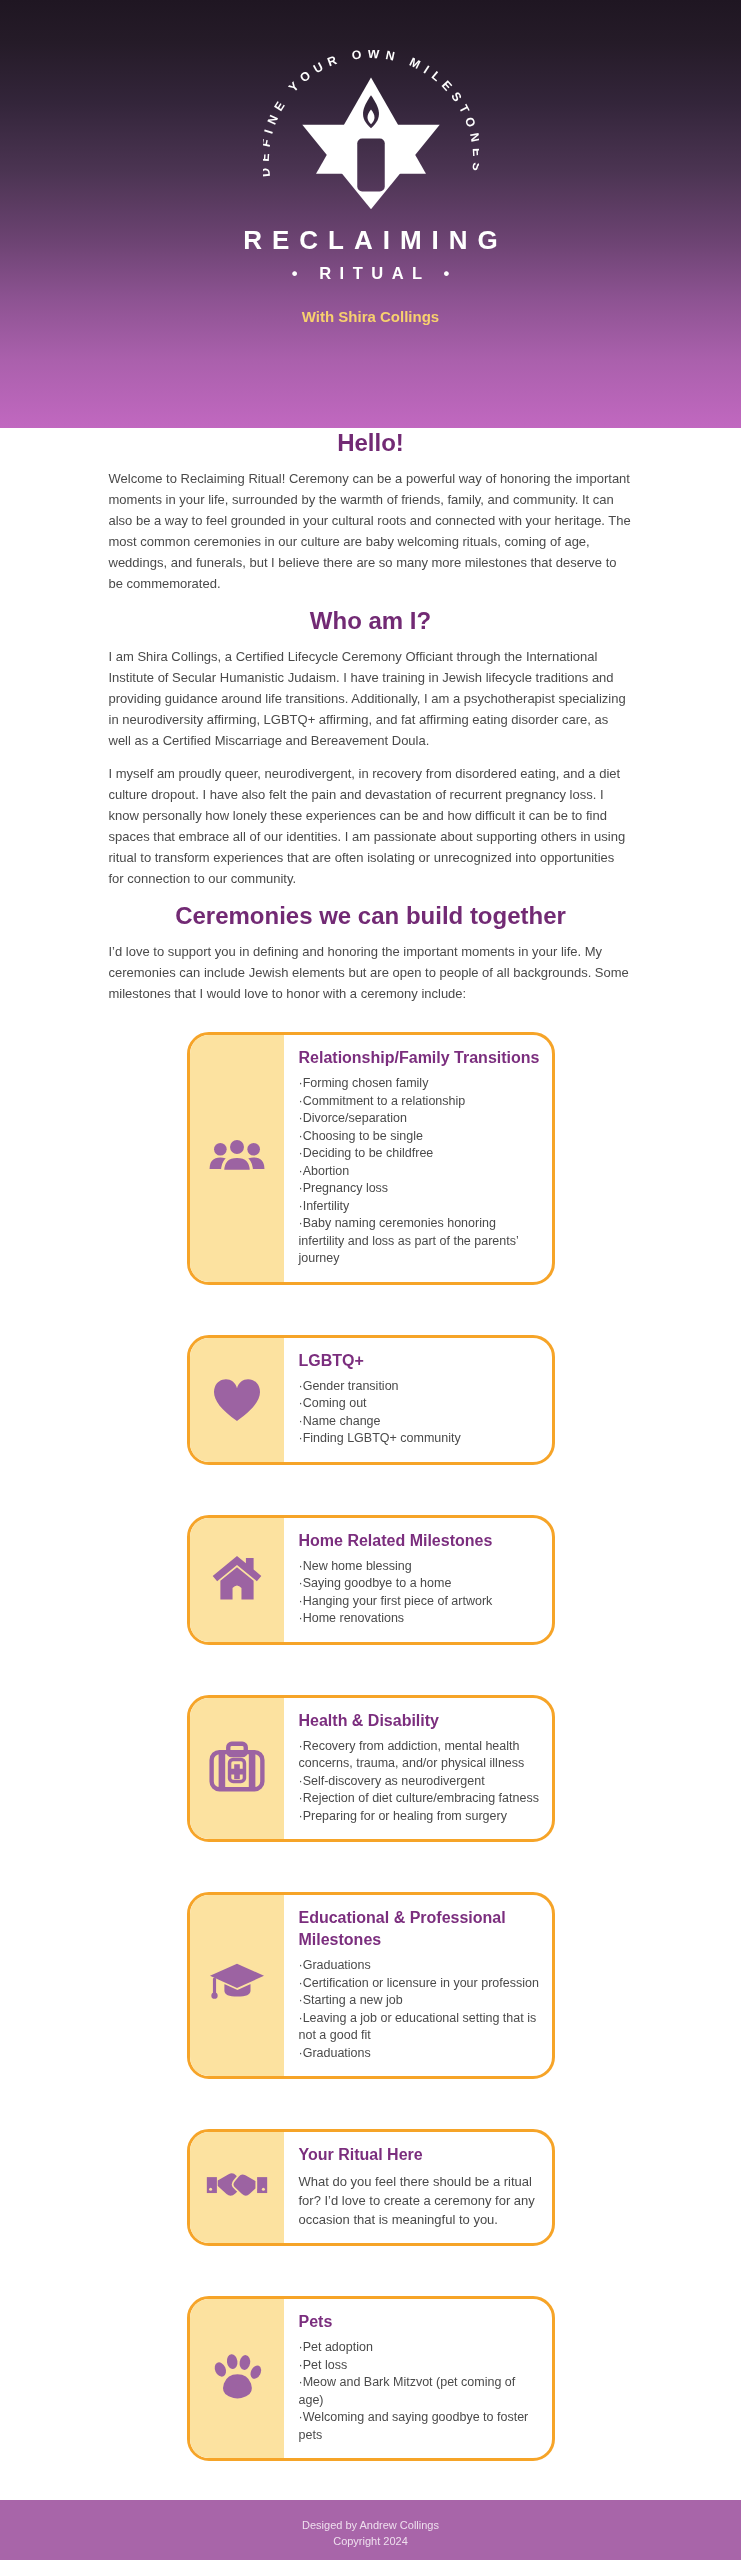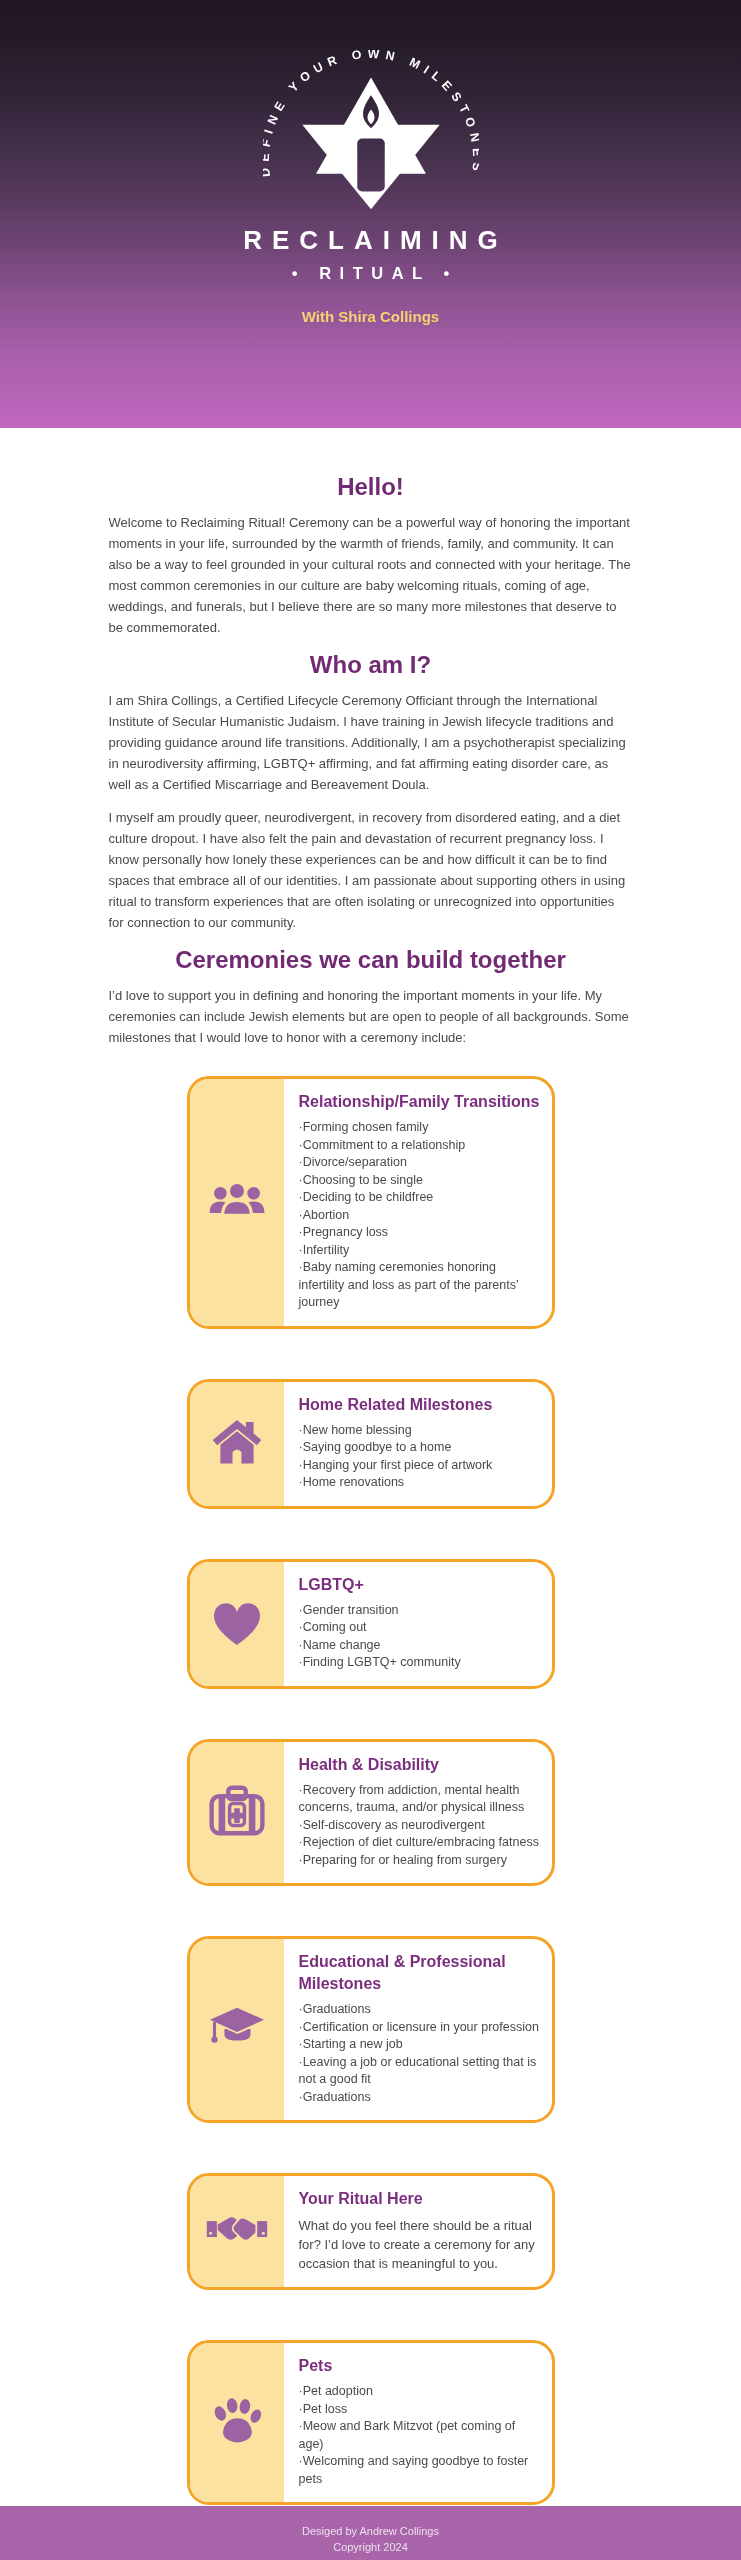--- a/index.html
+++ b/index.html
@@ -20,42 +20,42 @@
   .arc-text { font-family: "Liberation Sans", sans-serif; font-size: 12.5px;
               font-weight: 600; letter-spacing: 6px; fill: #ffffff; }
   .hero-title { color: #fff; font-size: 26px; font-weight: 700;
                 letter-spacing: 10px; padding-left: 10px; margin: 2px 0 0; }
   .hero-ritual { color: #fff; font-size: 16.5px; font-weight: 700;
                  letter-spacing: 8.5px; padding-left: 8.5px; margin-top: 8px; }
   .hero-subtitle { color: var(--subtitle-yellow, #f8d16e); font-size: 15px;
                    font-weight: 700; margin-top: 25px; }
 
   
-  main { flex: 1 1 auto; overflow: hidden; padding-top: 44px; }
+  main { flex: 1 1 auto; overflow: hidden; }
   .col { width: 524px; margin: 0 auto; }
   h2.section-heading { color: var(--heading-purple, #722a74); font-size: 24px;
        line-height: 30px; font-weight: 700; text-align: center; margin: 0 0 10px; }
   .mt-section { margin-top: 22px; }
   p.body-text { color: var(--body-text, #4a4a4a); font-size: 13px;
                 line-height: 21px; margin: 0 0 12px; }
 
   
   .cards { margin-top: 28px; }
   .card { width: 368px; margin: 0 auto 50px; border: 3px solid var(--card-border, #f6a428);
           border-radius: 22px; display: flex; overflow: hidden; background: #fff; }
   .card-panel { width: 94px; flex: none; background: var(--card-panel, #fce2a0);
                 display: flex; align-items: center; justify-content: center; }
   .card-body { padding: 12px 10px 14px 15px; flex: 1 1 auto; }
   .card-title { color: #7b2e7e; font-size: 16px; line-height: 22px;
                 font-weight: 700; margin: 0 0 6px; }
   .card-item { color: var(--body-text, #4a4a4a); font-size: 12.5px; line-height: 17.5px; }
   .card-text { color: var(--body-text, #4a4a4a); font-size: 13px; line-height: 19px; margin: 0; }
 
   
-  footer { flex: none; height: 54px; background: var(--footer-purple, #a865a9);
+  footer { flex: none; height: 60px; background: var(--footer-purple, #a865a9);
            color: #eedfee; text-align: center; font-size: 11px; line-height: 16px;
            padding-top: 17px; }
 </style>
 </head>
 <body>
 
 <div class="page">
 
   <header class="hero">
     <svg class="logo-svg" viewBox="0 0 220 176">
@@ -122,50 +122,50 @@
               <div class="card-item">·Deciding to be childfree</div>
               <div class="card-item">·Abortion</div>
               <div class="card-item">·Pregnancy loss</div>
               <div class="card-item">·Infertility</div>
               <div class="card-item">·Baby naming ceremonies honoring infertility and loss as part of the parents’ journey</div>
             </div>
           </div>
         </div>
         <div class="card">
           <div class="card-panel">
+            <span><svg viewBox="0 0 64 56" width="60" height="53">
+                <path fill="#9c63a2" d="M32 53 C12 39 4.5 27 8.5 16.5 C11.5 8.5 21.5 6 27.5 11 C29.8 13 31.2 15.2 32 18 C32.8 15.2 34.2 13 36.5 11 C42.5 6 52.5 8.5 55.5 16.5 C59.5 27 52 39 32 53 Z"></path>
+              </svg></span>
+          </div>
+          <div class="card-body">
+            <h3 class="card-title">LGBTQ+</h3>
+            <div>
+              <div class="card-item">·Gender transition</div>
+              <div class="card-item">·Coming out</div>
+              <div class="card-item">·Name change</div>
+              <div class="card-item">·Finding LGBTQ+ community</div>
+            </div>
+          </div>
+        </div>
+        <div class="card">
+          <div class="card-panel">
             <span><svg viewBox="0 0 64 58" width="52" height="47">
                 <g fill="#9c63a2">
                   <path d="M2 27 L32 2.5 L43 11.5 L43 5 L52.5 5 L52.5 19 L62 27 L56.5 33.5 L32 13.5 L7.5 33.5 Z"></path>
                   <path d="M11.5 33 L32 16.5 L52.5 33 L52.5 56 L37.5 56 L37.5 42 Q32 35.5 26.5 42 L26.5 56 L11.5 56 Z"></path>
                 </g>
               </svg></span>
           </div>
           <div class="card-body">
             <h3 class="card-title">Home Related Milestones</h3>
             <div>
               <div class="card-item">·New home blessing</div>
               <div class="card-item">·Saying goodbye to a home</div>
               <div class="card-item">·Hanging your first piece of artwork</div>
               <div class="card-item">·Home renovations</div>
-            </div>
-          </div>
-        </div>
-        <div class="card">
-          <div class="card-panel">
-            <span><svg viewBox="0 0 64 56" width="60" height="53">
-                <path fill="#9c63a2" d="M32 53 C12 39 4.5 27 8.5 16.5 C11.5 8.5 21.5 6 27.5 11 C29.8 13 31.2 15.2 32 18 C32.8 15.2 34.2 13 36.5 11 C42.5 6 52.5 8.5 55.5 16.5 C59.5 27 52 39 32 53 Z"></path>
-              </svg></span>
-          </div>
-          <div class="card-body">
-            <h3 class="card-title">LGBTQ+</h3>
-            <div>
-              <div class="card-item">·Gender transition</div>
-              <div class="card-item">·Coming out</div>
-              <div class="card-item">·Name change</div>
-              <div class="card-item">·Finding LGBTQ+ community</div>
             </div>
           </div>
         </div>
         <div class="card">
           <div class="card-panel">
             <span><svg viewBox="0 0 64 58" width="56" height="51">
                 <rect x="22" y="3" width="20" height="13" rx="4" fill="none" stroke="#9c63a2" stroke-width="5"></rect>
                 <rect x="3" y="12.5" width="58" height="42.5" rx="9" fill="none" stroke="#9c63a2" stroke-width="5"></rect>
                 <rect x="11" y="11" width="7.5" height="45" fill="#9c63a2"></rect>
                 <rect x="45.5" y="11" width="7.5" height="45" fill="#9c63a2"></rect>

